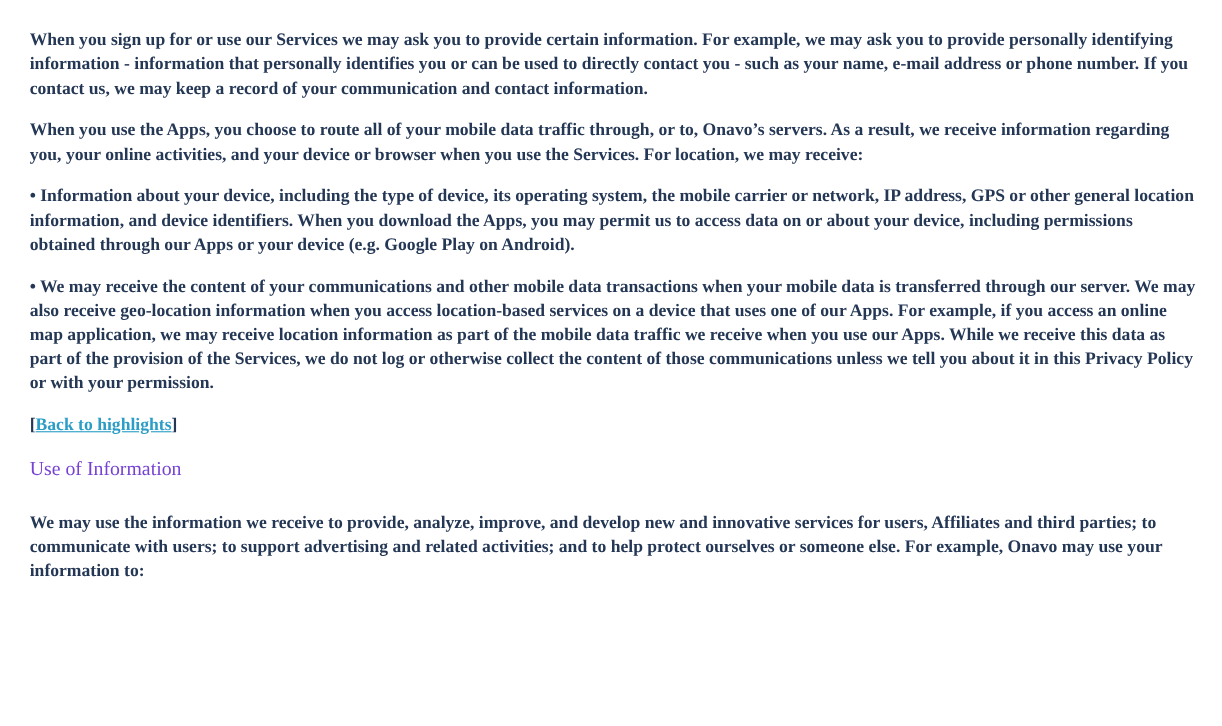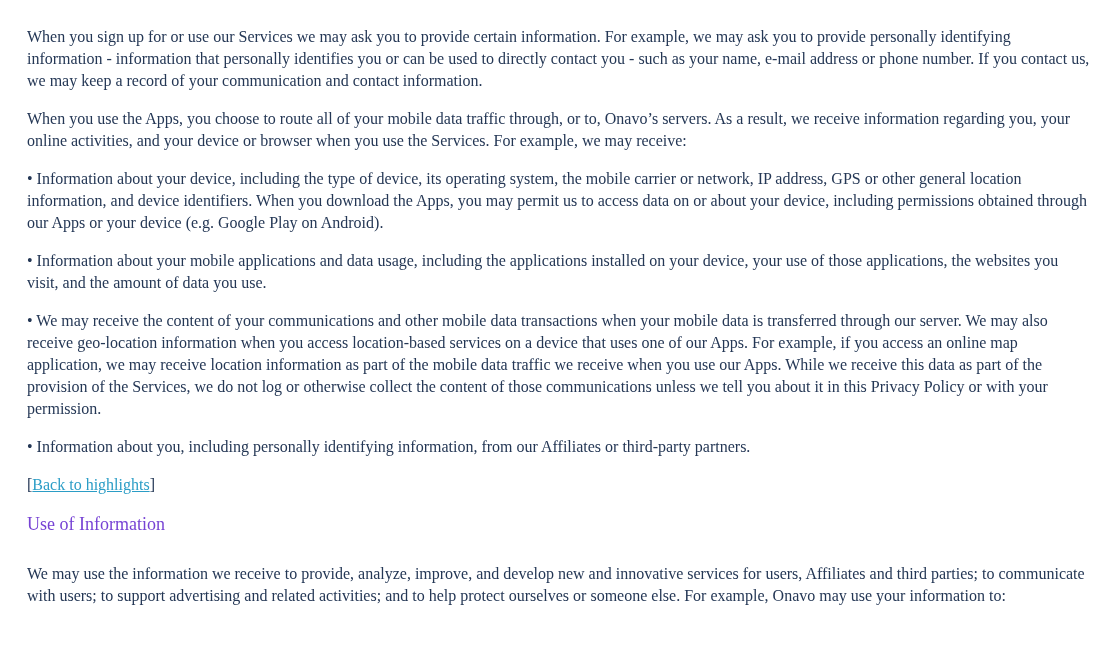--- a/index.html
+++ b/index.html
@@ -10,21 +10,21 @@
     width: 1111px;
     height: 660px;
     overflow: hidden;
     box-sizing: border-box;
     padding: 10px 21px 0 27px;
     font-family: "Liberation Serif", serif;
     font-size: 16px;
     line-height: 22px;
     color: var(--text-color, #243755);
   }
-  p { margin: 16px 0; }
+  p { margin: 16px 0; font-weight: bold; }
   .heading {
     color: var(--heading-color, #7642d4);
     font-size: 18px;
     line-height: 25px;
     font-weight: normal;
     margin: 0 0 26px 0;
   }
   .heading-2 { margin: 4px 0 26px 0; }
   .link {
     color: var(--link-color, #2b9dc6);
@@ -33,30 +33,28 @@
   }
 </style>
 </head>
 <body>
 
 <div>
 
 
   <p>When you sign up for or use our Services we may ask you to provide certain information. For example, we may ask you to provide personally identifying information - information that personally identifies you or can be used to directly contact you - such as your name, e-mail address or phone number. If you contact us, we may keep a record of your communication and contact information.</p>
 
-  <p>When you use the Apps, you choose to route all of your mobile data traffic through, or to, Onavo’s servers. As a result, we receive information regarding you, your online activities, and your device or browser when you use the Services. For example, we may receive:</p>
+  <p>When you use the Apps, you choose to route all of your mobile data traffic through, or to, Onavo’s servers. As a result, we receive information regarding you, your online activities, and your device or browser when you use the Services. For location, we may receive:</p>
 
   <p>• Information about your device, including the type of device, its operating system, the mobile carrier or network, IP address, GPS or other general location information, and device identifiers. When you download the Apps, you may permit us to access data on or about your device, including permissions obtained through our Apps or your device (e.g. Google Play on Android).</p>
 
-  <p>• Information about your mobile applications and data usage, including the applications installed on your device, your use of those applications, the websites you visit, and the amount of data you use.</p>
 
 
   <p>• We may receive the content of your communications and other mobile data transactions when your mobile data is transferred through our server. We may also receive geo-location information when you access location-based services on a device that uses one of our Apps. For example, if you access an online map application, we may receive location information as part of the mobile data traffic we receive when you use our Apps. While we receive this data as part of the provision of the Services, we do not log or otherwise collect the content of those communications unless we tell you about it in this Privacy Policy or with your permission.</p>
 
-  <p>• Information about you, including personally identifying information, from our Affiliates or third-party partners.</p>
 
   <p><span>[</span><a href="#" class="link">Back to highlights</a><span>]</span></p>
 
   <p class="heading heading-2">Use of Information</p>
 
   <p>We may use the information we receive to provide, analyze, improve, and develop new and innovative services for users, Affiliates and third parties; to communicate with users; to support advertising and related activities; and to help protect ourselves or someone else. For example, Onavo may use your information to:</p>
 
 </div>
 
 </body></html>

